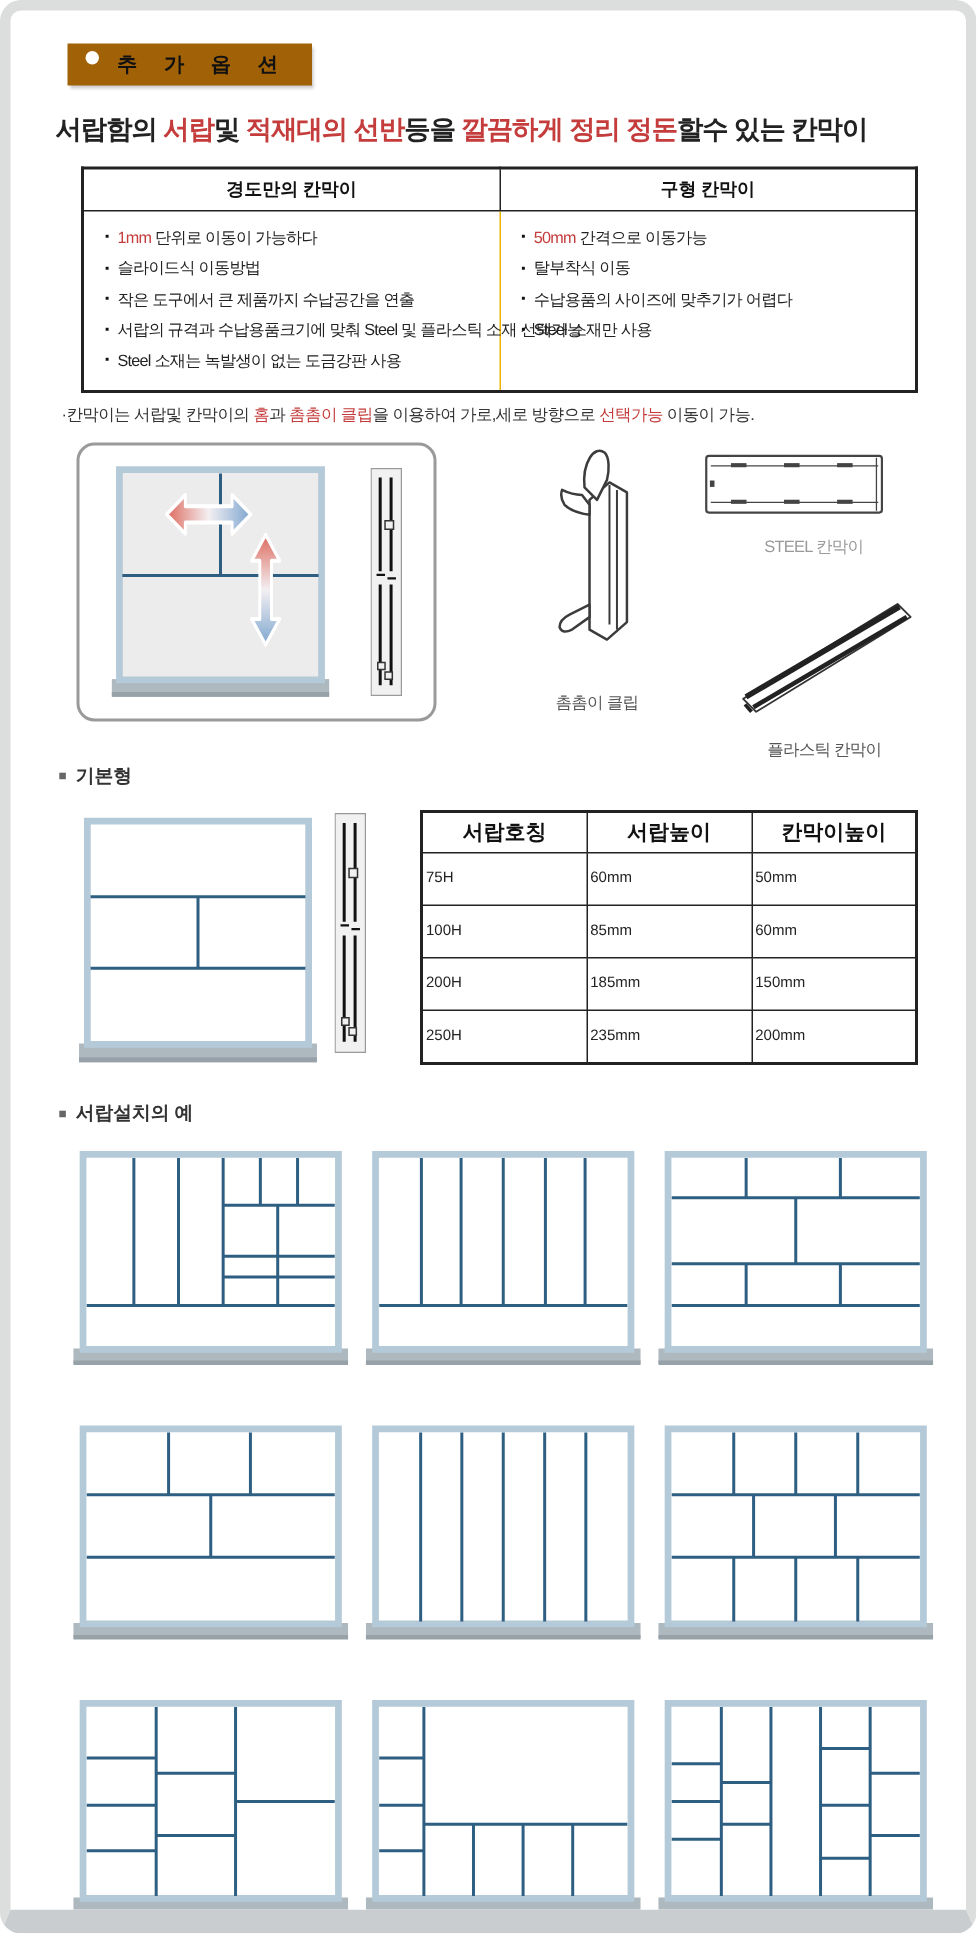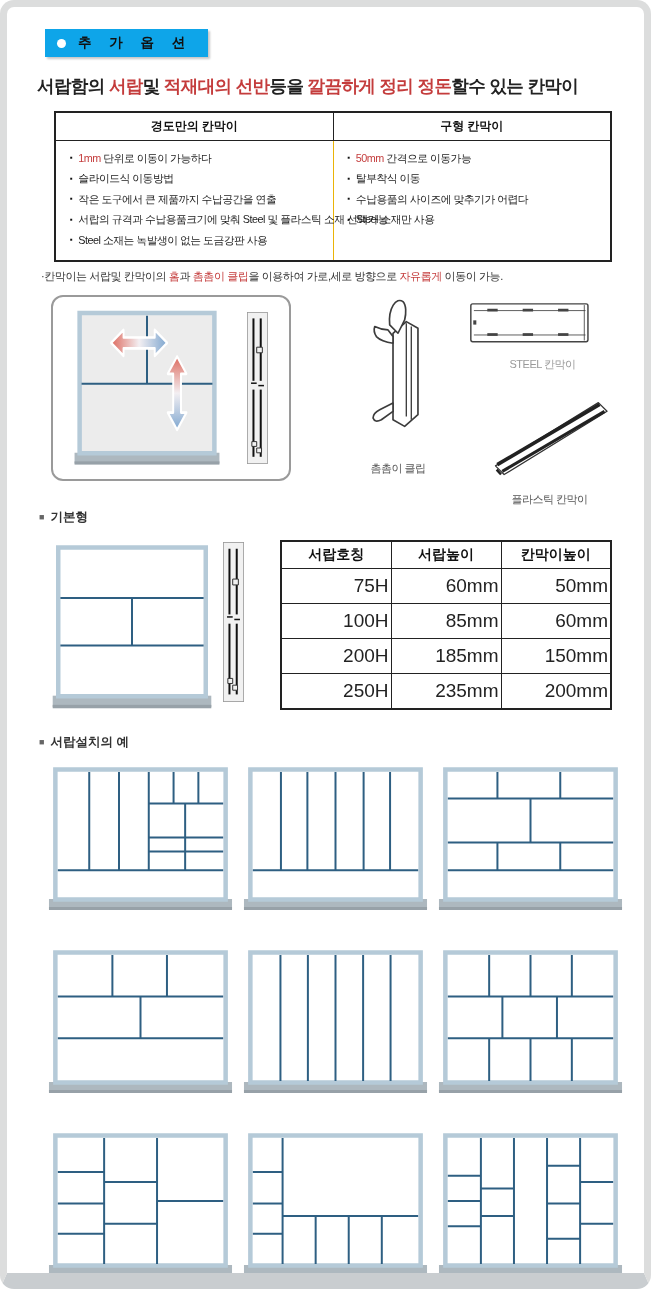--- a/index.html
+++ b/index.html
@@ -4,21 +4,21 @@
 <style>
   html,body{margin:0;padding:0;background:#fff;}
   .page{
     width:651px;height:1289px;box-sizing:border-box;background:#fff;
     border:7px solid #dcdddd;border-bottom:16px solid #c9cdd0;border-radius:14px;
     font-family:"Liberation Sans",sans-serif;color:#222;overflow:hidden;
     padding:22px 28px 0 30px;position:relative;
   }
   .red{color:var(--red,#c43c3c);}
   
-  .badge{display:inline-flex;align-items:center;background:#0ea5e9;padding:5px 16px 5px 12px;
+  .badge{display:inline-flex;align-items:flex-start;background:#a16207;padding:5px 16px 5px 12px;
     box-shadow:1.5px 2px 2px rgba(0,0,0,.22);margin-left:8px;}
   .badge .dot{width:9px;height:9px;border-radius:50%;background:#fff;margin-right:12px;}
   .badge-text{font-size:13.5px;font-weight:bold;letter-spacing:7px;color:#111;}
   
   .title{font-size:17.5px;font-weight:600;letter-spacing:-0.6px;margin:17px 0 0 0;color:#222;}
   
   table.compare{border-collapse:collapse;margin:13px 0 0 17px;width:558px;border:2px solid #222;table-layout:fixed;}
   table.compare th{border:1px solid #222;border-bottom:1.5px solid #222;font-size:12px;font-weight:bold;
     text-align:center;padding:5px 2px;background:#fff;color:#111;font-family:Liberation Serif, serif;}
   table.compare td{border:1px solid #eab308;vertical-align:top;padding:4px 4px 6px 14px;}
@@ -48,21 +48,21 @@
   .plastic-fig{display:flex;flex-direction:column;align-items:center;margin-top:10px;margin-left:14px;}
   .plastic-fig svg{width:124px;height:102px;}
   
   .basic-row{display:flex;margin:14px 0 0 14px;}
   .basic-drawer{width:162px;height:174px;}
   .basic-drawer svg{width:100%;height:100%;display:block;}
   .basic-strip{width:21px;height:160px;margin:2px 0 0 10px;}
   .basic-strip svg{width:100%;height:100%;display:block;}
   table.spec{border-collapse:collapse;border:2px solid #222;margin-left:36px;width:332px;height:170px;table-layout:fixed;}
   table.spec th{border:1px solid #222;font-size:14px;font-weight:bold;text-align:center;padding:4px 2px;color:#111;}
-  table.spec td{border:1px solid #222;font-size:19px;text-align:right;padding:4px 2px;color:#222;}
+  table.spec td{border:1px solid #222;font-size:10px;text-align:left;padding:4px 2px;color:#222;}
   
   .examples-grid{display:grid;grid-template-columns:repeat(3,187px);column-gap:8px;row-gap:31px;margin:12px 0 0 10px;}
   .ex-cell{width:187px;height:152px;}
   .ex-cell svg{width:100%;height:100%;display:block;}
 </style>
 </head>
 <body>
 
 <div class="page">
 
@@ -96,21 +96,21 @@
               <li><span class="blt">▪</span><span class="red">50mm</span><span> 간격으로 이동가능</span></li>
               <li><span class="blt">▪</span><span>탈부착식 이동</span></li>
               <li><span class="blt">▪</span><span>수납용품의 사이즈에 맞추기가 어렵다</span></li>
               <li><span class="blt">▪</span><span>Steel  소재만 사용</span></li>
             </ul>
           </td>
       </tr>
     </tbody>
   </table>
 
-  <div class="desc"><span>·칸막이는 서랍및 칸막이의 </span><span class="red">홈</span><span>과 </span><span class="red">촘촘이 클립</span><span>을 이용하여 가로,세로 방향으로 </span><span class="red">자유롭게</span><span> 이동이 가능.</span></div>
+  <div class="desc"><span>·칸막이는 서랍및 칸막이의 </span><span class="red">홈</span><span>과 </span><span class="red">촘촘이 클립</span><span>을 이용하여 가로,세로 방향으로 </span><span class="red">선택가능</span><span> 이동이 가능.</span></div>
 
   <div class="fig-row">
     <div class="rounded-box">
       <div class="drawer-slot">
           <svg viewBox="0 0 190 152" preserveAspectRatio="none">
             <rect x="2" y="136" width="186" height="10" fill="#adb8bf"></rect>
             <rect x="2" y="144" width="186" height="3" fill="#97a1a8"></rect>
             <rect x="8.5" y="6.5" width="173" height="130" fill="#ececec" stroke="#b5cad8" stroke-width="4.5" vector-effect="non-scaling-stroke"></rect>
             <line x1="95" y1="9" x2="95" y2="72" stroke="#2e5f82" stroke-width="2" vector-effect="non-scaling-stroke"></line>
             <line x1="11" y1="72" x2="179" y2="72" stroke="#2e5f82" stroke-width="2" vector-effect="non-scaling-stroke"></line>

